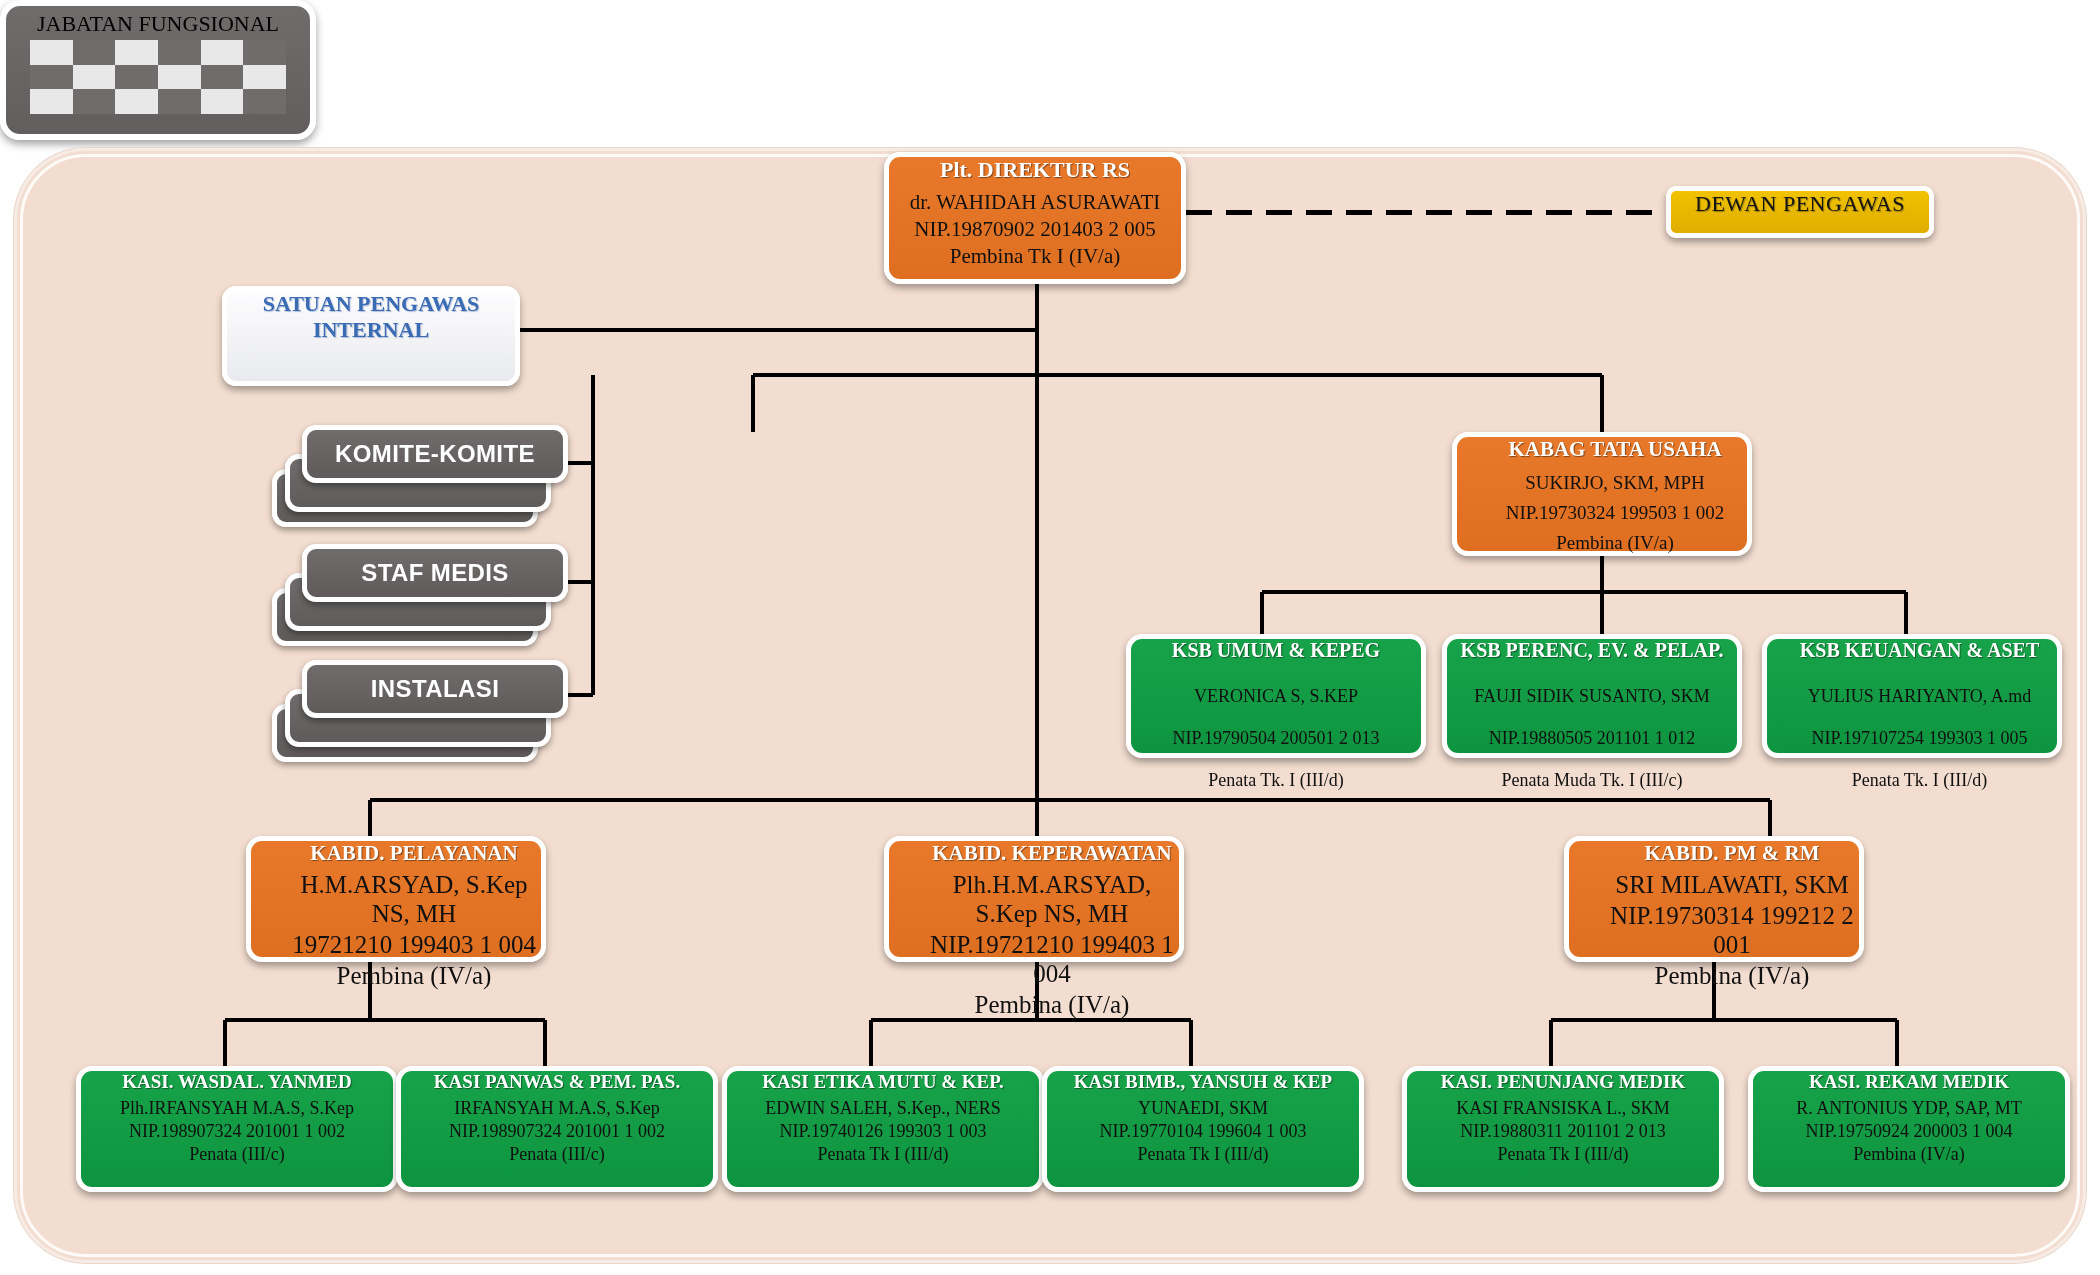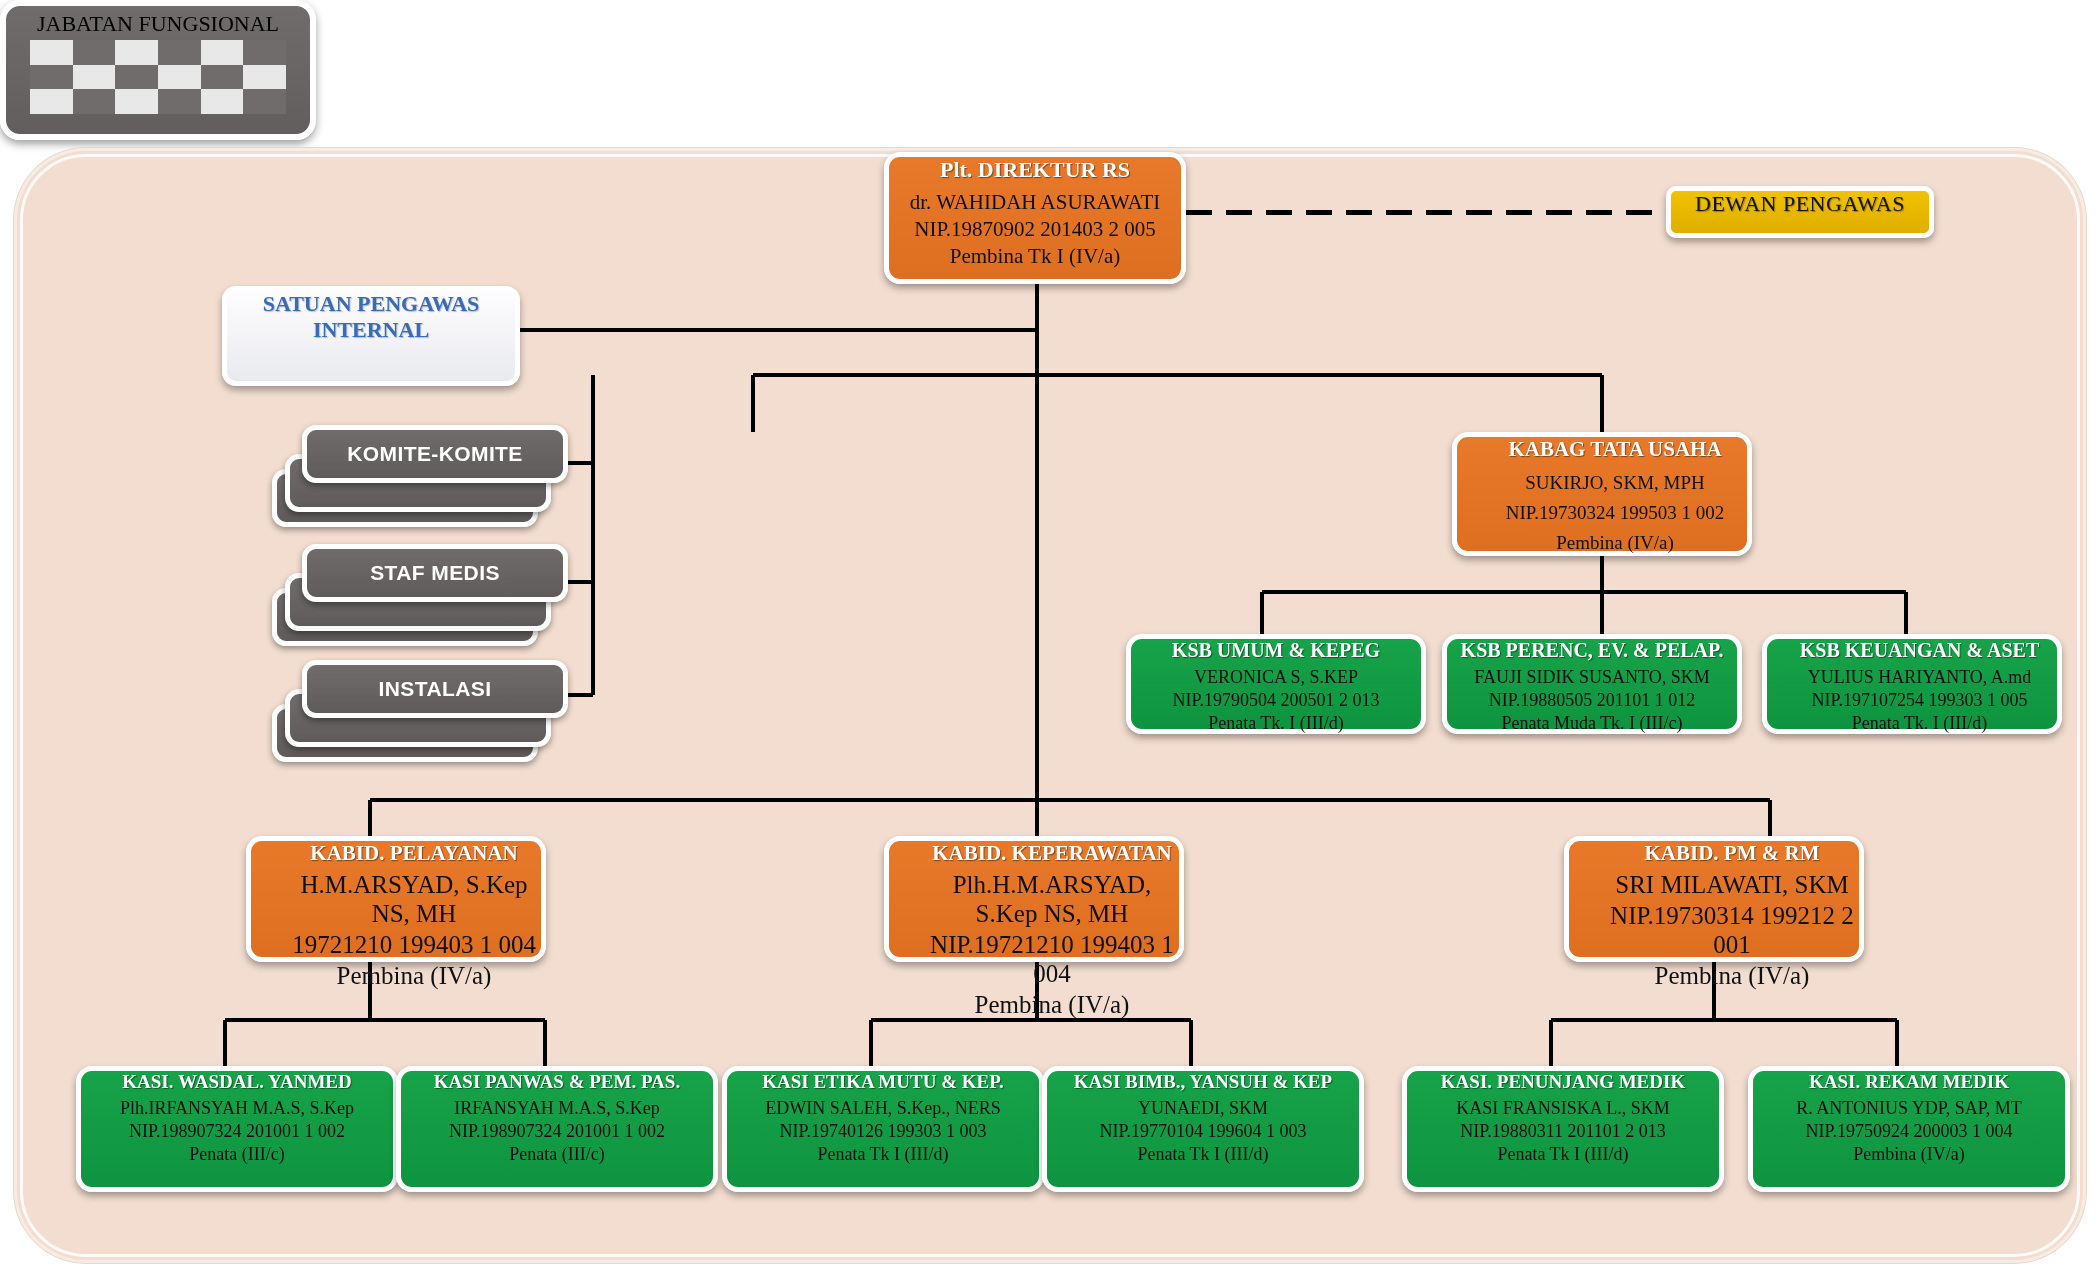--- a/index.html
+++ b/index.html
@@ -61,21 +61,21 @@
   .stack{position:absolute; width:296px; height:120px;}
   .stack .sheet{position:absolute; box-sizing:border-box;
     background:linear-gradient(#6f6c6b,#5e5b5a);
     border:5px solid #ffffff; border-radius:14px;
     box-shadow:0 3px 6px rgba(0,0,0,.38);}
   .stack .s3{left:0px;  top:44px; width:266px; height:58px;}
   .stack .s2{left:13px; top:29px; width:266px; height:58px;}
   .stack .s1{left:30px; top:0px;  width:266px; height:58px;
     display:flex;align-items:center;justify-content:center;}
   .stack .ttl{color:#ffffff; font-family:"Liberation Sans",sans-serif;
-    font-weight:bold; font-size:21px; letter-spacing:.4px;}
+    font-weight:bold; font-size:24px; letter-spacing:.4px;}
   #stack-komite  {left:272px; top:425px;}
   #stack-stafmedis{left:272px; top:544px;}
   #stack-instalasi{left:272px; top:660px;}
 
   
   #node-jabfung{left:632px; top:432px; width:304px; height:128px;
     background:linear-gradient(#6f6c6b,#615e5d);
     border:6px solid #ffffff; border-radius:20px;
     display:flex; flex-direction:column; align-items:center;
     box-shadow:0 4px 8px rgba(0,0,0,.38);}
@@ -87,21 +87,21 @@
   #checkerboard i{display:block;}
   #checkerboard i.lt{background:#e8e8e8;}
   #checkerboard i.dk{background:#6f6c6b;}
 
   
   #node-kabag{left:1452px; top:432px; width:300px; height:124px; font-size:19px;padding-left:26px;}
   #node-kabag .ttl{font-size:21px; margin-bottom:3px;}
   #node-kabag .ln{font-size:19px; margin-top:8px;}
 
   
-  .ksb{width:300px; height:100px; top:634px;}
+  .ksb{width:300px; height:124px; top:634px;gap:19px;}
   .ksb .ttl{font-size:20px; margin-bottom:3px;}
   .ksb .ln{font-size:18px; margin-top:2px;}
   #node-ksb-umum  {left:1126px;}
   #node-ksb-perenc{left:1442px;}
   #node-ksb-keu   {left:1762px;padding-left:15px;}
 
   
   .kabid{width:300px; height:126px; top:836px;padding-left:36px;}
   .kabid .ttl{font-size:21px; margin-bottom:3px;}
   .kabid .ln{font-size:25px; margin-top:2px;}

